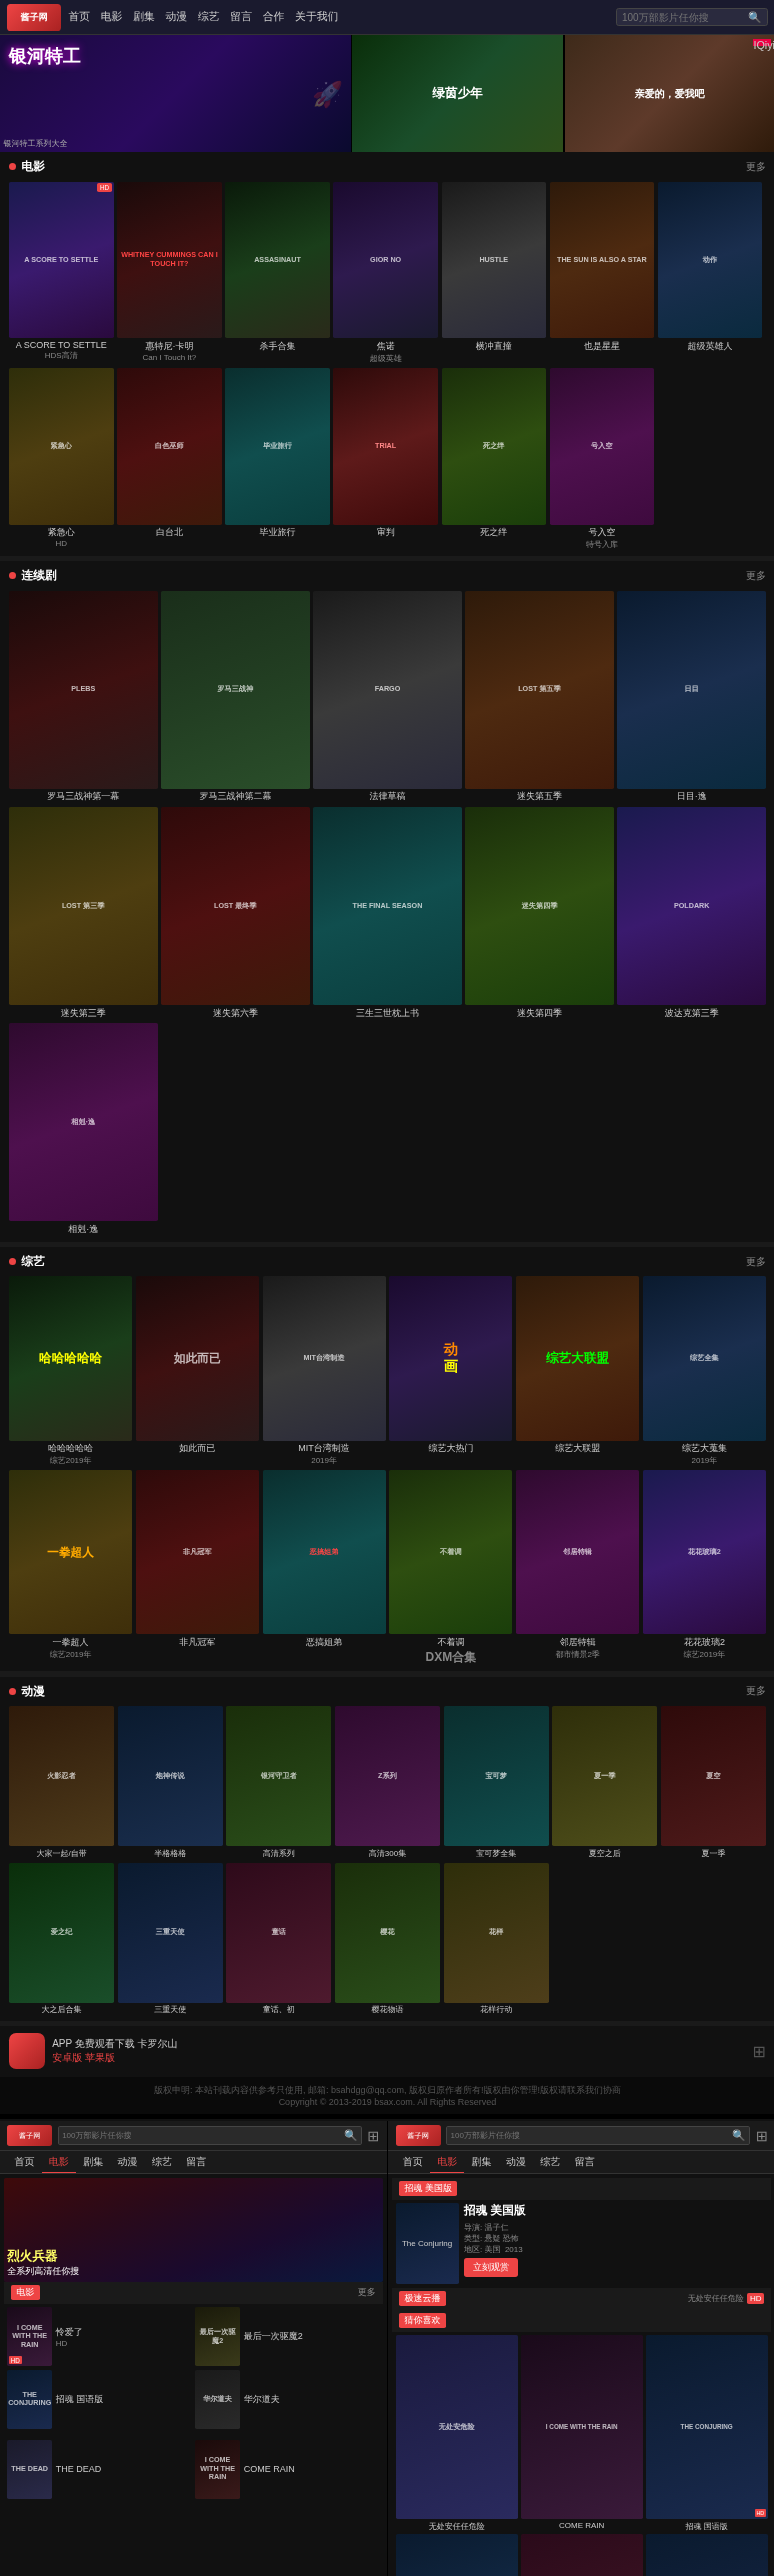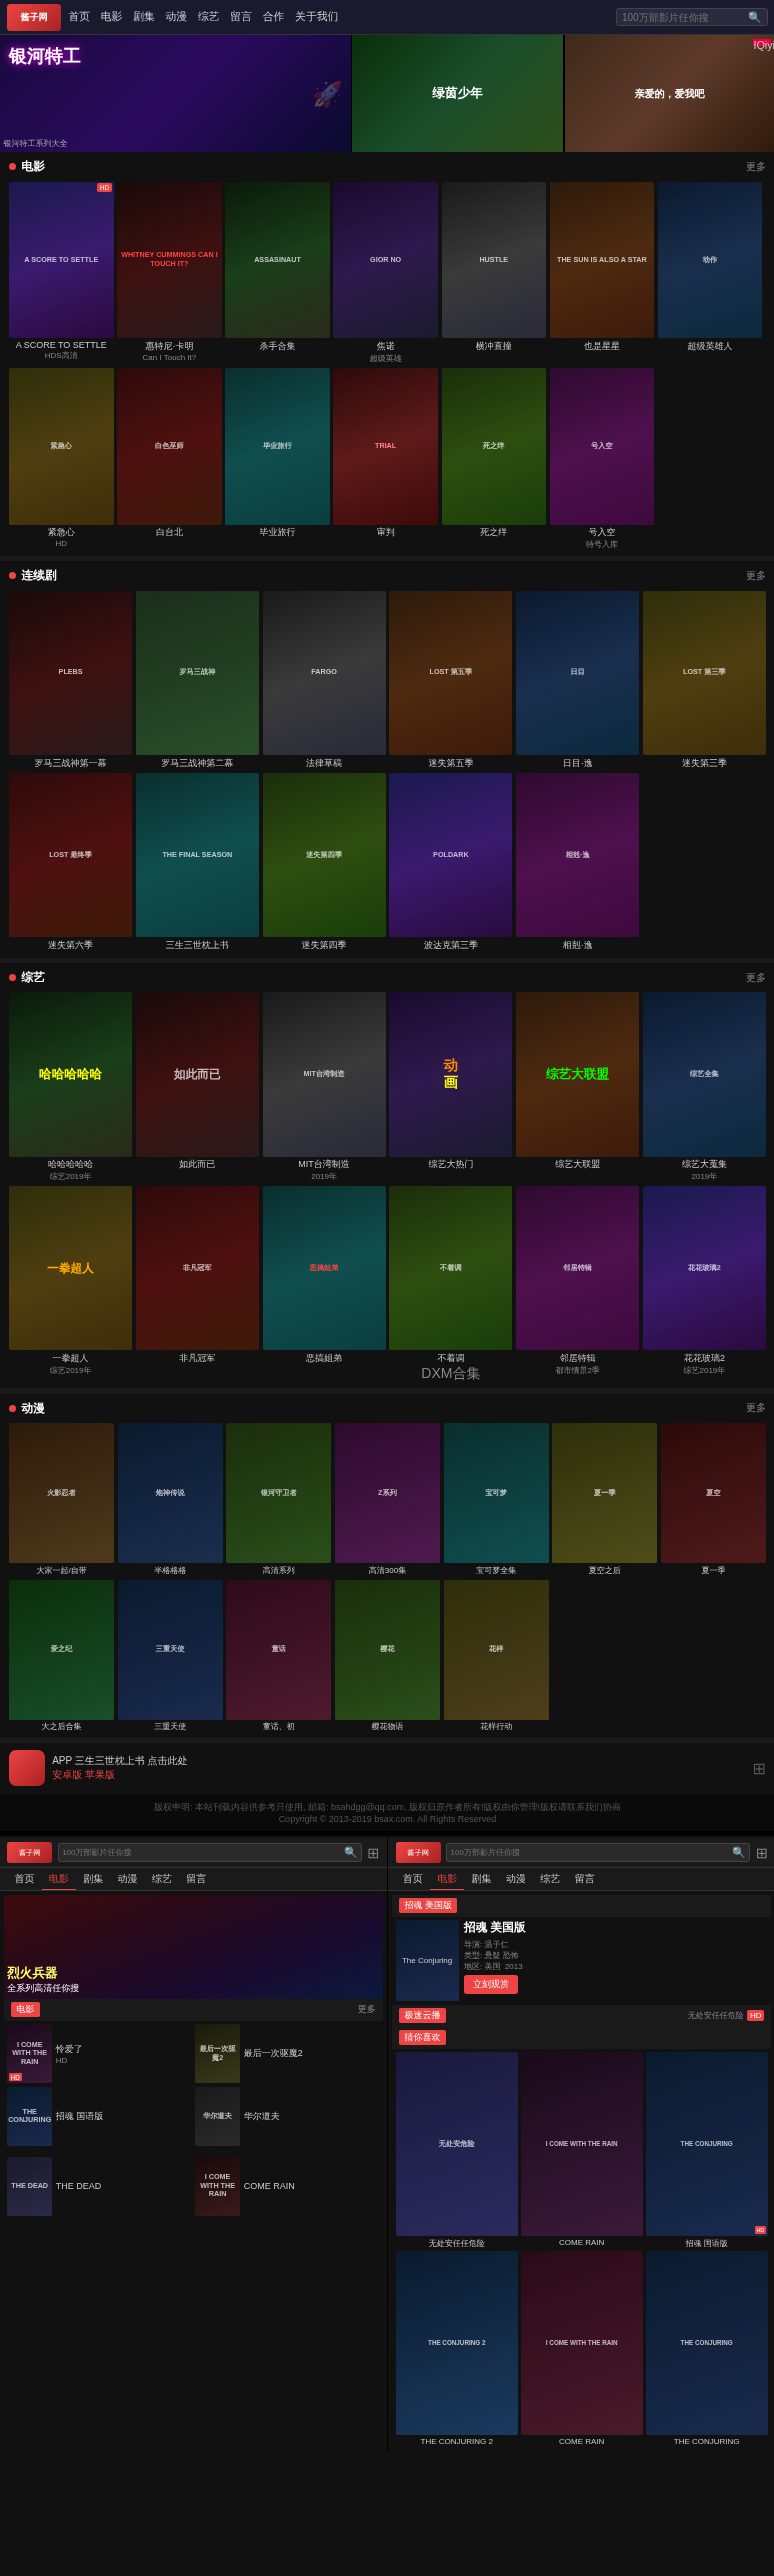--- a/index.html
+++ b/index.html
@@ -228,21 +228,21 @@
     .anime-text {
       font-size: 8px;
       color: #ccc;
       text-align: center;
       margin-top: 1.8px;
     }
 
     
     .drama-grid {
       display: grid;
-      grid-template-columns: repeat(6, 1fr);
+      grid-template-columns: repeat(5, 1fr);
       gap: 3.6px;
       padding: 3.6px 9px;
     }
 
     
     .app-section {
       background: #111;
       padding: 7.2px 9px;
       display: flex;
       align-items: center;
@@ -812,21 +812,21 @@
         </div>
       <div class="variety-text">恶搞姐弟</div>
     </div>
     <div class="variety-card">
       <div class="variety-poster p11">
           <div class="poster-inner">
             <span class="poster-label">不着调</span>
           </div>
         </div>
       <div class="variety-text">不着调</div>
-      <div style="font-size:14px;color:#888;text-align:center;">DXM合集</div>
+      <div style="font-size:12px;color:#888;text-align:center;font-weight:bold;">DXM合集</div>
     </div>
     <div class="variety-card">
       <div class="variety-poster p12">
           <div class="poster-inner">
             <span class="poster-label">邻居特辑</span>
           </div>
         </div>
       <div class="variety-text">邻居特辑</div>
       <div style="font-size:8px;color:#888;text-align:center;">都市情景2季</div>
     </div>
@@ -924,21 +924,21 @@
       <div class="anime-text">花样行动</div>
     </div>
   </div>
 </div>
 
 <div class="divider"></div>
 
 <div class="app-section">
   <div class="app-icon"></div>
   <div>
-    <div class="app-text">APP 三生三世枕上书 点击此处</div>
+    <div class="app-text">APP 免费观看下载 卡罗尔山</div>
     <div class="app-text" style="color:#e44; cursor:pointer;">安卓版 苹果版</div>
   </div>
   <div style="margin-left:auto; font-size:16px; color:#555;">⊞</div>
 </div>
 
 <div class="copyright">
   <div>版权申明: 本站刊载内容供参考只使用, 邮箱: bsahdgg@qq.com, 版权归原作者所有!版权由你管理!版权请联系我们协商</div>
   <div>Copyright © 2013-2019 bsax.com. All Rights Reserved</div>
 </div>
 

